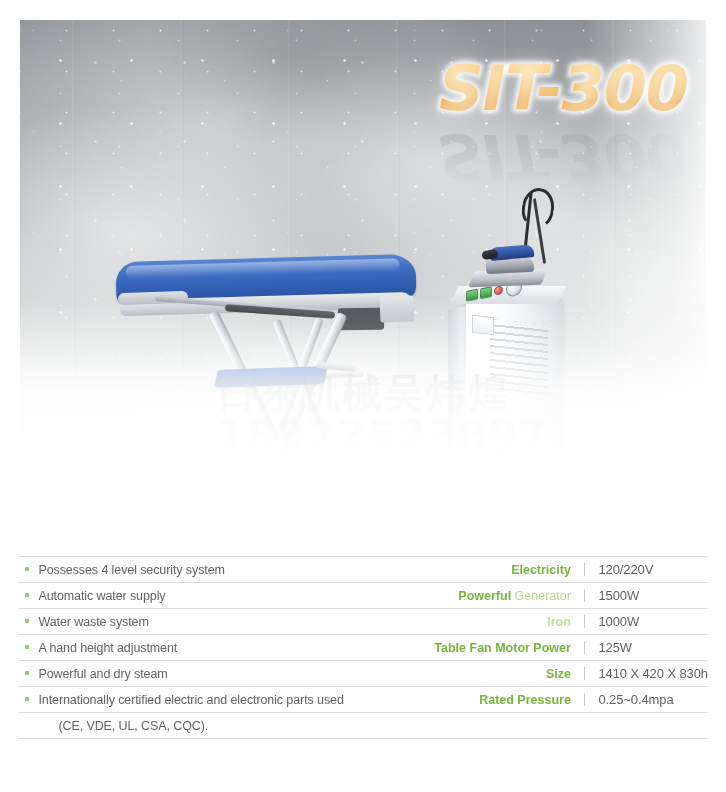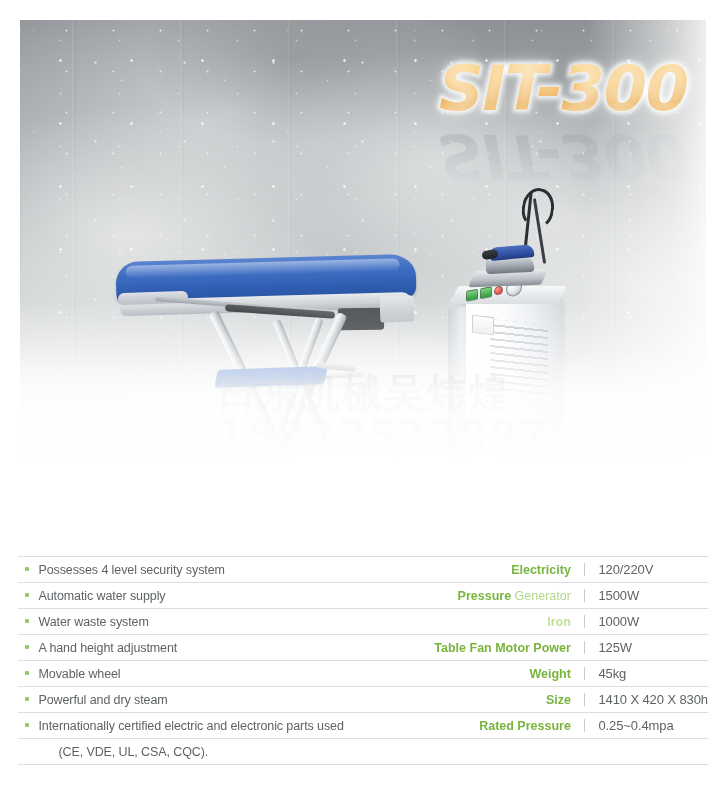--- a/index.html
+++ b/index.html
@@ -574,21 +574,21 @@
       <td class="c-label"><span>Electricity</span></td>
       <td class="c-divider">
           <span class="divtick"></span>
         </td>
       <td class="c-value">120/220V</td>
     </tr>
 
     <tr>
       <td class="c-bullet"><span class="bullet"></span></td>
       <td class="c-feature">Automatic water supply</td>
-      <td class="c-label"><span>Pressure</span> <span class="sub">Generator</span></td>
+      <td class="c-label"><span>Powerful</span> <span class="sub">Generator</span></td>
       <td class="c-divider">
           <span class="divtick"></span>
         </td>
       <td class="c-value">1500W</td>
     </tr>
 
     <tr>
       <td class="c-bullet"><span class="bullet"></span></td>
       <td class="c-feature">Water waste system</td>
       <td class="c-label"><span class="sub-only">Iron</span></td>
@@ -601,29 +601,20 @@
     <tr>
       <td class="c-bullet"><span class="bullet"></span></td>
       <td class="c-feature">A hand height adjustment</td>
       <td class="c-label"><span>Table Fan Motor Power</span></td>
       <td class="c-divider">
           <span class="divtick"></span>
         </td>
       <td class="c-value">125W</td>
     </tr>
 
-    <tr>
-      <td class="c-bullet"><span class="bullet"></span></td>
-      <td class="c-feature">Movable wheel</td>
-      <td class="c-label"><span>Weight</span></td>
-      <td class="c-divider">
-          <span class="divtick"></span>
-        </td>
-      <td class="c-value">45kg</td>
-    </tr>
 
     <tr>
       <td class="c-bullet"><span class="bullet"></span></td>
       <td class="c-feature">Powerful and dry steam</td>
       <td class="c-label"><span>Size</span></td>
       <td class="c-divider">
           <span class="divtick"></span>
         </td>
       <td class="c-value">1410 X 420 X 830h</td>
     </tr>

